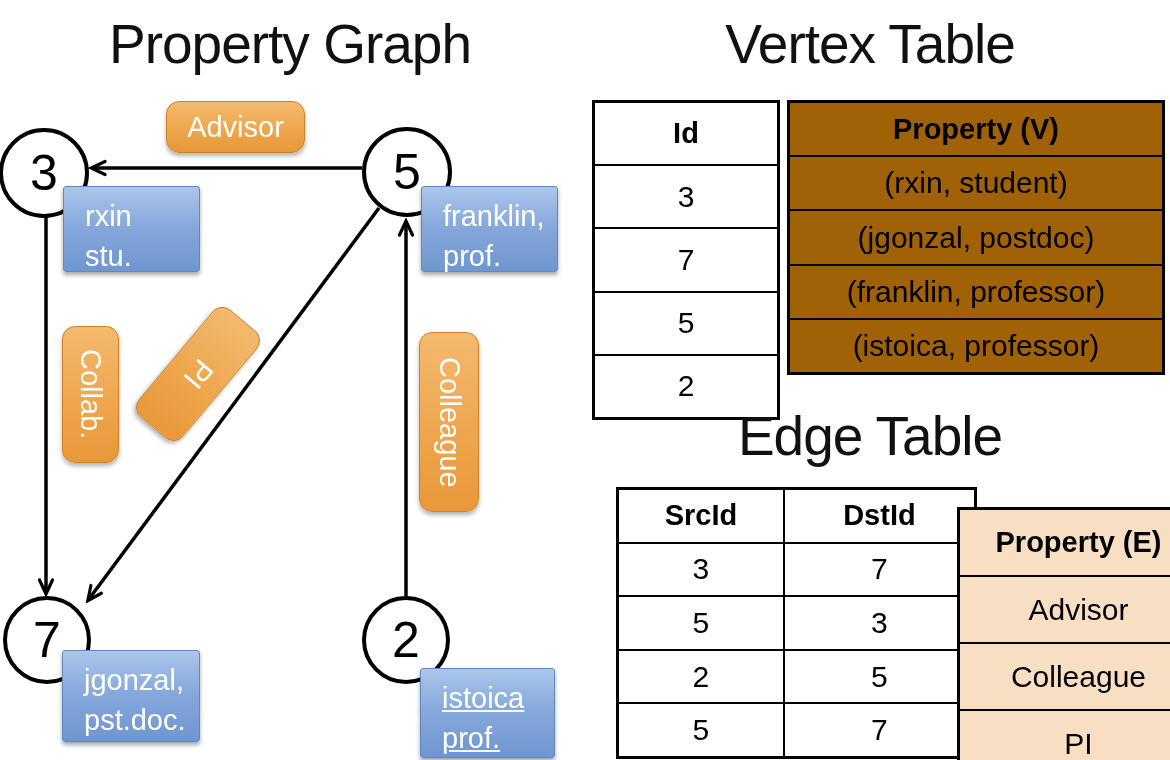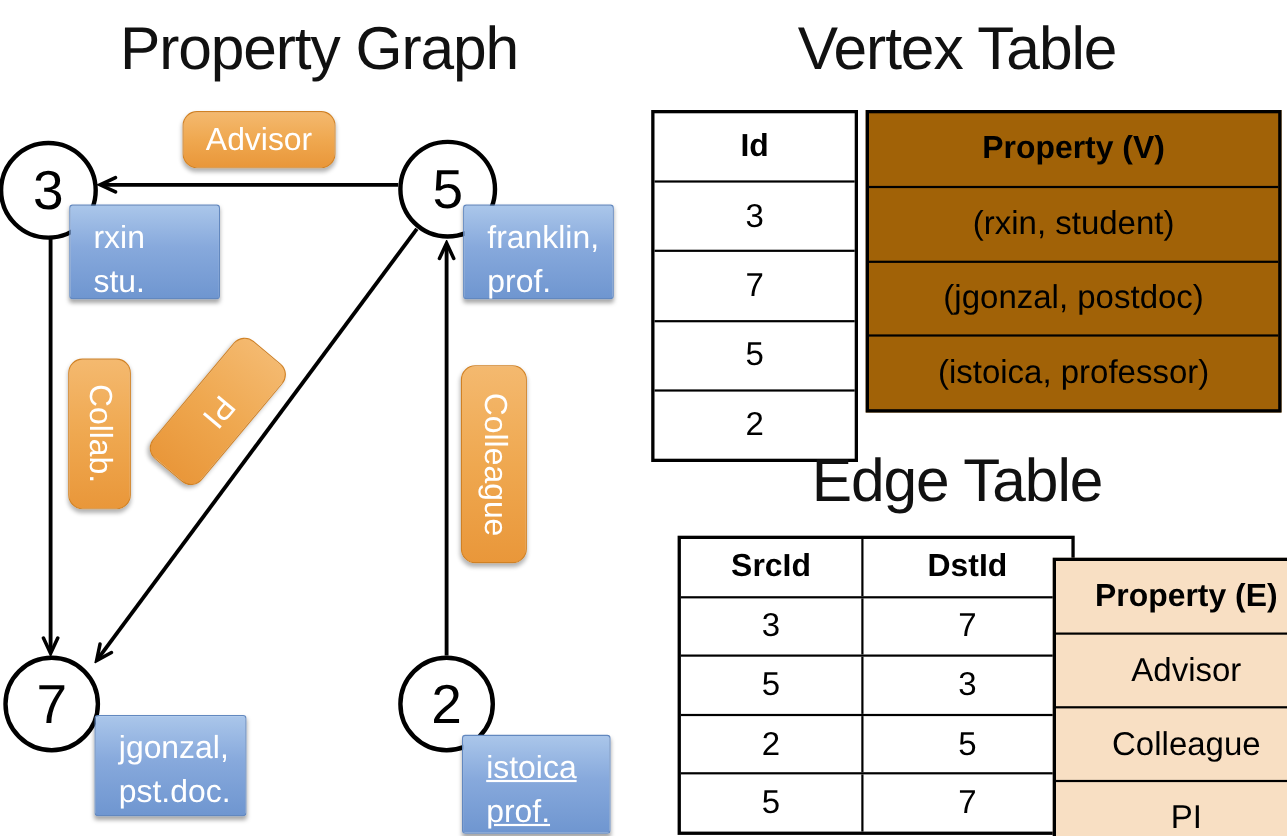--- a/index.html
+++ b/index.html
@@ -86,21 +86,21 @@
   </div>
 
   <div class="vprop" style="left:63px;top:186px;width:137px;height:86px;">
     <div>rxin</div>
     <div>stu.</div>
   </div>
   <div class="vprop" style="left:421px;top:186px;width:137px;height:86px;">
     <div>franklin,</div>
     <div>prof.</div>
   </div>
-  <div class="vprop" style="left:62px;top:650px;width:138px;height:92px;margin-left:24px;">
+  <div class="vprop" style="left:62px;top:650px;width:138px;height:92px;">
     <div>jgonzal,</div>
     <div>pst.doc.</div>
   </div>
   <div class="vprop" style="left:420px;top:668px;width:135px;height:90px;text-decoration:underline;">
     <div>istoica</div>
     <div>prof.</div>
   </div>
 
   <div class="eprop" style="left:166px;top:101px;width:139px;height:52px;">
     <span>Advisor</span>
@@ -122,20 +122,21 @@
     <div class="trow">3</div>
     <div class="trow">7</div>
     <div class="trow">5</div>
     <div class="trow">2</div>
   </div>
 
   <div class="tblock bluefill" style="left:787px;top:100px;width:378px;height:275px;">
     <div class="trow hdr">Property (V)</div>
     <div class="trow">(rxin, student)</div>
     <div class="trow">(jgonzal, postdoc)</div>
+    <div class="trow">(franklin, professor)</div>
     <div class="trow">(istoica, professor)</div>
   </div>
 
   <div class="title" style="left:640px;top:404px;width:460px;">Edge Table</div>
 
   <div class="tblock" style="left:616px;top:487px;width:361px;height:272px;">
     <div class="trow hdr twocol">
       <span class="cell c1">SrcId</span>
       <span class="cell c2">DstId</span>
     </div>

